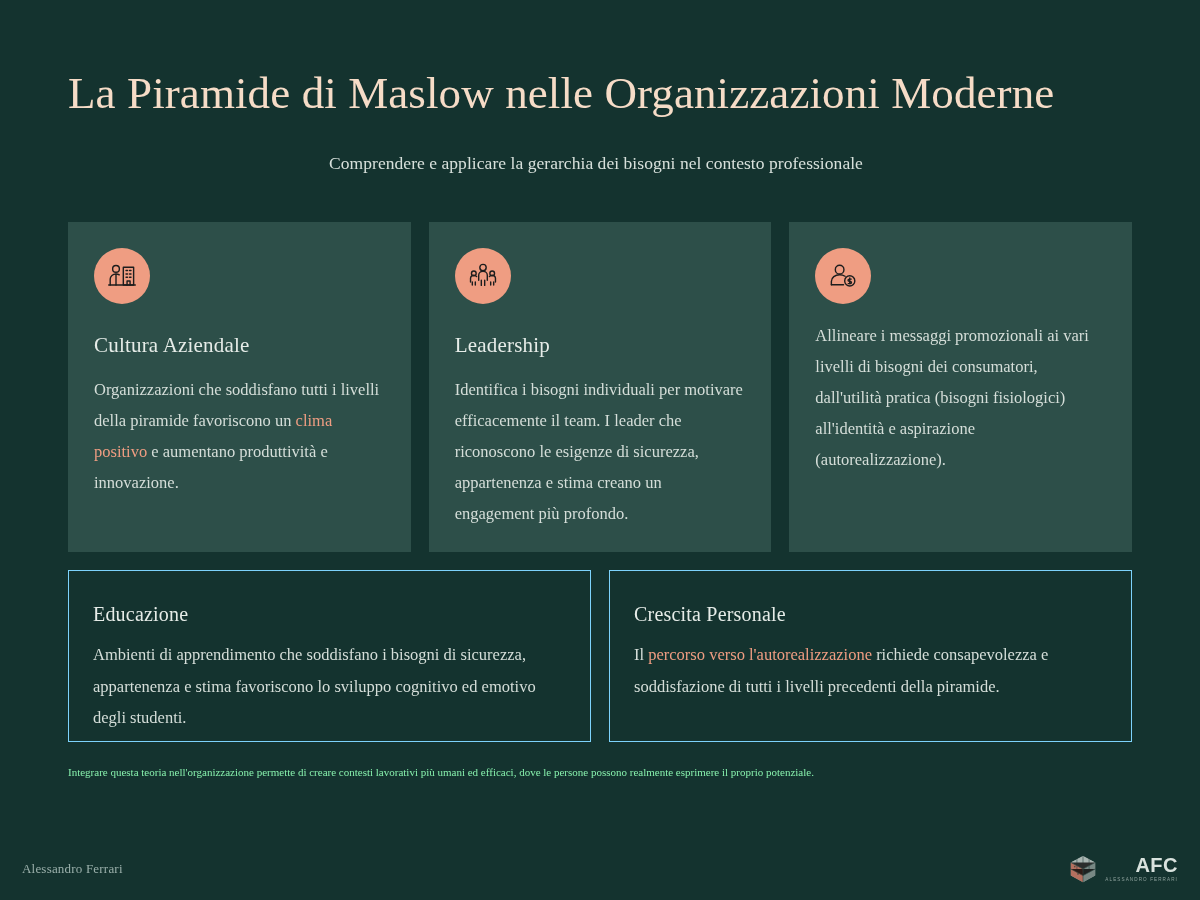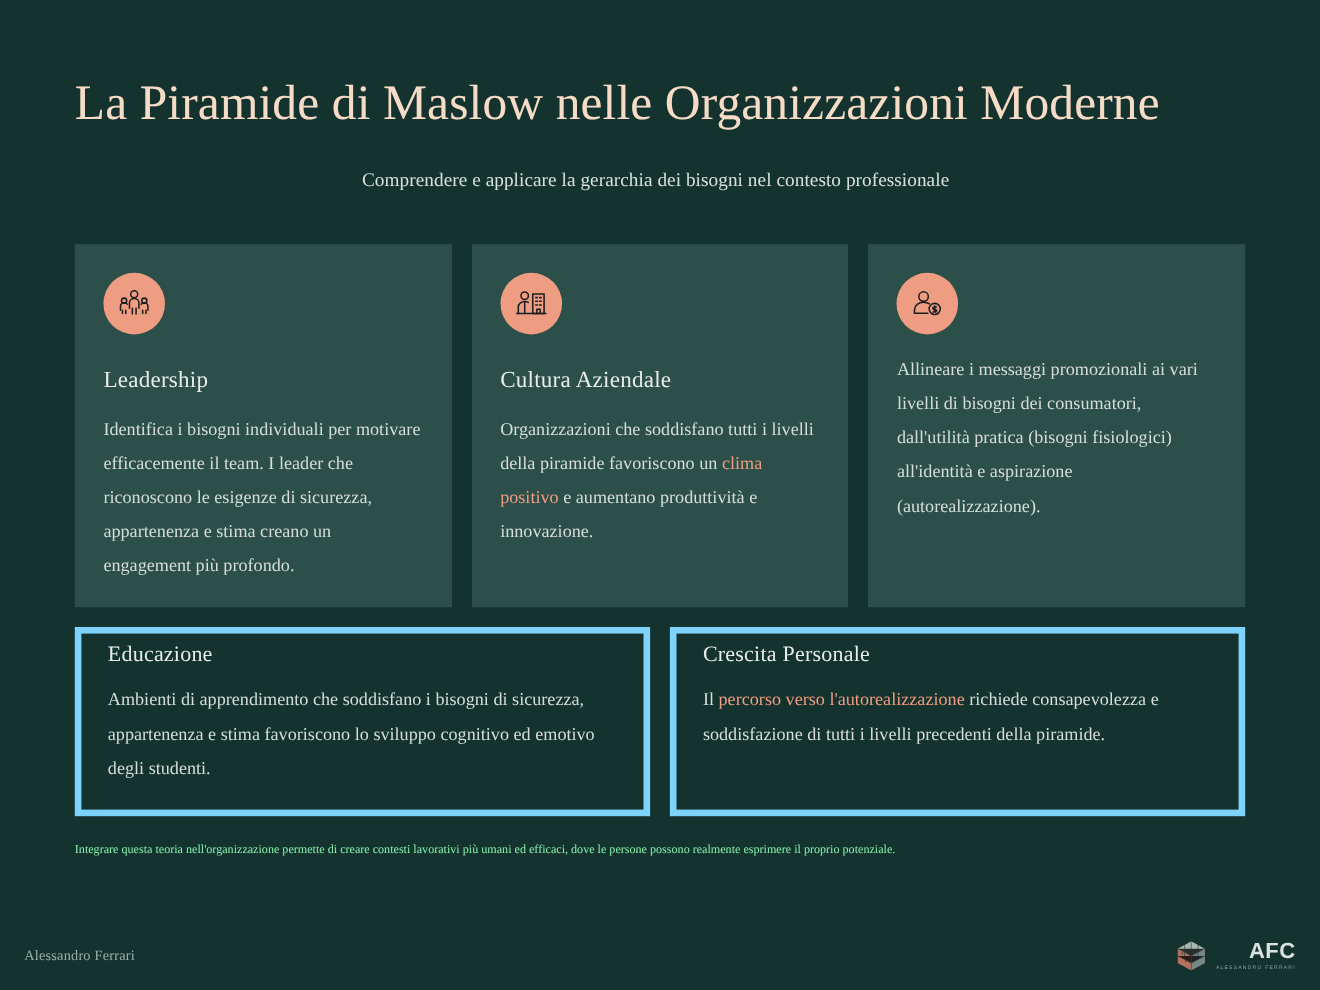--- a/index.html
+++ b/index.html
@@ -105,23 +105,23 @@
     left: 68px;
     top: 570px;
     width: 1064px;
     display: flex;
     gap: 18px;
   }
 
   .box {
     width: 631px;
     height: 172px;
-    border: 6px solid #7dd3fc;
+    border: 1px solid #7dd3fc;
     background: transparent;
-    padding: 8px 24px;
+    padding: 32px 24px;
   }
 
   .box-title {
     font-size: 20px;
     font-weight: normal;
     color: #e6ece8;
     letter-spacing: 0.2px;
   }
 
   .box-body {
@@ -208,53 +208,53 @@
 <body>
 
 <div class="slide">
 
   <div class="header">
     <h1 class="page-title">La Piramide di Maslow nelle Organizzazioni Moderne</h1>
     <div class="page-subtitle">Comprendere e applicare la gerarchia dei bisogni nel contesto professionale</div>
   </div>
 
   <div class="cards-row">
+
+    <div class="card">
+      <div class="icon-badge">
+        <svg width="30" height="30" viewBox="0 0 32 32" fill="none" stroke="#1d1d1d" stroke-width="1.5" stroke-linecap="round" stroke-linejoin="round">
+          <circle cx="9.6" cy="8.4" r="3.6"></circle>
+          <path d="M3.4 25.6v-6.3c0-3 2.8-5.4 6.2-5.4 1.3 0 2.5.3 3.5.9"></path>
+          <path d="M9.6 14v11.6"></path>
+          <rect x="17.4" y="6.6" width="11" height="19"></rect>
+          <path d="M20.3 10.2h1.6M24 10.2h1.6M20.3 13.8h1.6M24 13.8h1.6M20.3 17.4h1.6M24 17.4h1.6"></path>
+          <path d="M21.4 25.6v-4.2h3.2v4.2"></path>
+          <path d="M1.8 25.6h28.4"></path>
+        </svg>
+      </div>
+      <div class="card-title">Cultura Aziendale</div>
+      <div class="card-body"><span>Organizzazioni che soddisfano tutti i livelli della piramide favoriscono un </span><span class="hl">clima positivo</span><span> e aumentano produttività e innovazione.</span></div>
+    </div>
 
     <div class="card">
       <div class="icon-badge">
         <svg width="30" height="30" viewBox="0 0 32 32" fill="none" stroke="#1d1d1d" stroke-width="1.5" stroke-linecap="round" stroke-linejoin="round">
           <circle cx="16" cy="7" r="3.4"></circle>
           <path d="M11.4 20.5v-5.2c0-2.4 2-4.3 4.6-4.3s4.6 1.9 4.6 4.3v5.2"></path>
           <path d="M14.2 20.5v5.5M17.8 20.5v5.5"></path>
           <circle cx="6.2" cy="13.2" r="2.5"></circle>
           <path d="M2.7 22.4v-4c0-1.8 1.6-3.2 3.5-3.2 1.2 0 2.3.5 3 1.4"></path>
           <path d="M4.6 22.4v3.2M7.8 22.4v3.2"></path>
           <circle cx="25.8" cy="13.2" r="2.5"></circle>
           <path d="M29.3 22.4v-4c0-1.8-1.6-3.2-3.5-3.2-1.2 0-2.3.5-3 1.4"></path>
           <path d="M27.4 22.4v3.2M24.2 22.4v3.2"></path>
         </svg>
       </div>
       <div class="card-title">Leadership</div>
       <div class="card-body"><span>Identifica i bisogni individuali per motivare efficacemente il team. I leader che riconoscono le esigenze di sicurezza, appartenenza e stima creano un engagement più profondo.</span></div>
-    </div>
-
-    <div class="card">
-      <div class="icon-badge">
-        <svg width="30" height="30" viewBox="0 0 32 32" fill="none" stroke="#1d1d1d" stroke-width="1.5" stroke-linecap="round" stroke-linejoin="round">
-          <circle cx="9.6" cy="8.4" r="3.6"></circle>
-          <path d="M3.4 25.6v-6.3c0-3 2.8-5.4 6.2-5.4 1.3 0 2.5.3 3.5.9"></path>
-          <path d="M9.6 14v11.6"></path>
-          <rect x="17.4" y="6.6" width="11" height="19"></rect>
-          <path d="M20.3 10.2h1.6M24 10.2h1.6M20.3 13.8h1.6M24 13.8h1.6M20.3 17.4h1.6M24 17.4h1.6"></path>
-          <path d="M21.4 25.6v-4.2h3.2v4.2"></path>
-          <path d="M1.8 25.6h28.4"></path>
-        </svg>
-      </div>
-      <div class="card-title">Cultura Aziendale</div>
-      <div class="card-body"><span>Organizzazioni che soddisfano tutti i livelli della piramide favoriscono un </span><span class="hl">clima positivo</span><span> e aumentano produttività e innovazione.</span></div>
     </div>
 
     <div class="card">
       <div class="icon-badge">
         <svg width="30" height="30" viewBox="0 0 32 32" fill="none" stroke="#1d1d1d" stroke-width="1.5" stroke-linecap="round" stroke-linejoin="round">
           <circle cx="12.4" cy="9.2" r="4.6"></circle>
           <path d="M3.6 25.4v-3.6c0-4 3.9-7.2 8.8-7.2 2.2 0 4.2.6 5.8 1.7"></path>
           <path d="M3.6 25.4h13"></path>
           <circle cx="23.2" cy="21.2" r="5.4"></circle>
           <path d="M23.2 18.2v6M24.8 19.3h-2.2a1.2 1.2 0 0 0 0 2.4h1.2a1.2 1.2 0 0 1 0 2.4h-2.2"></path>

